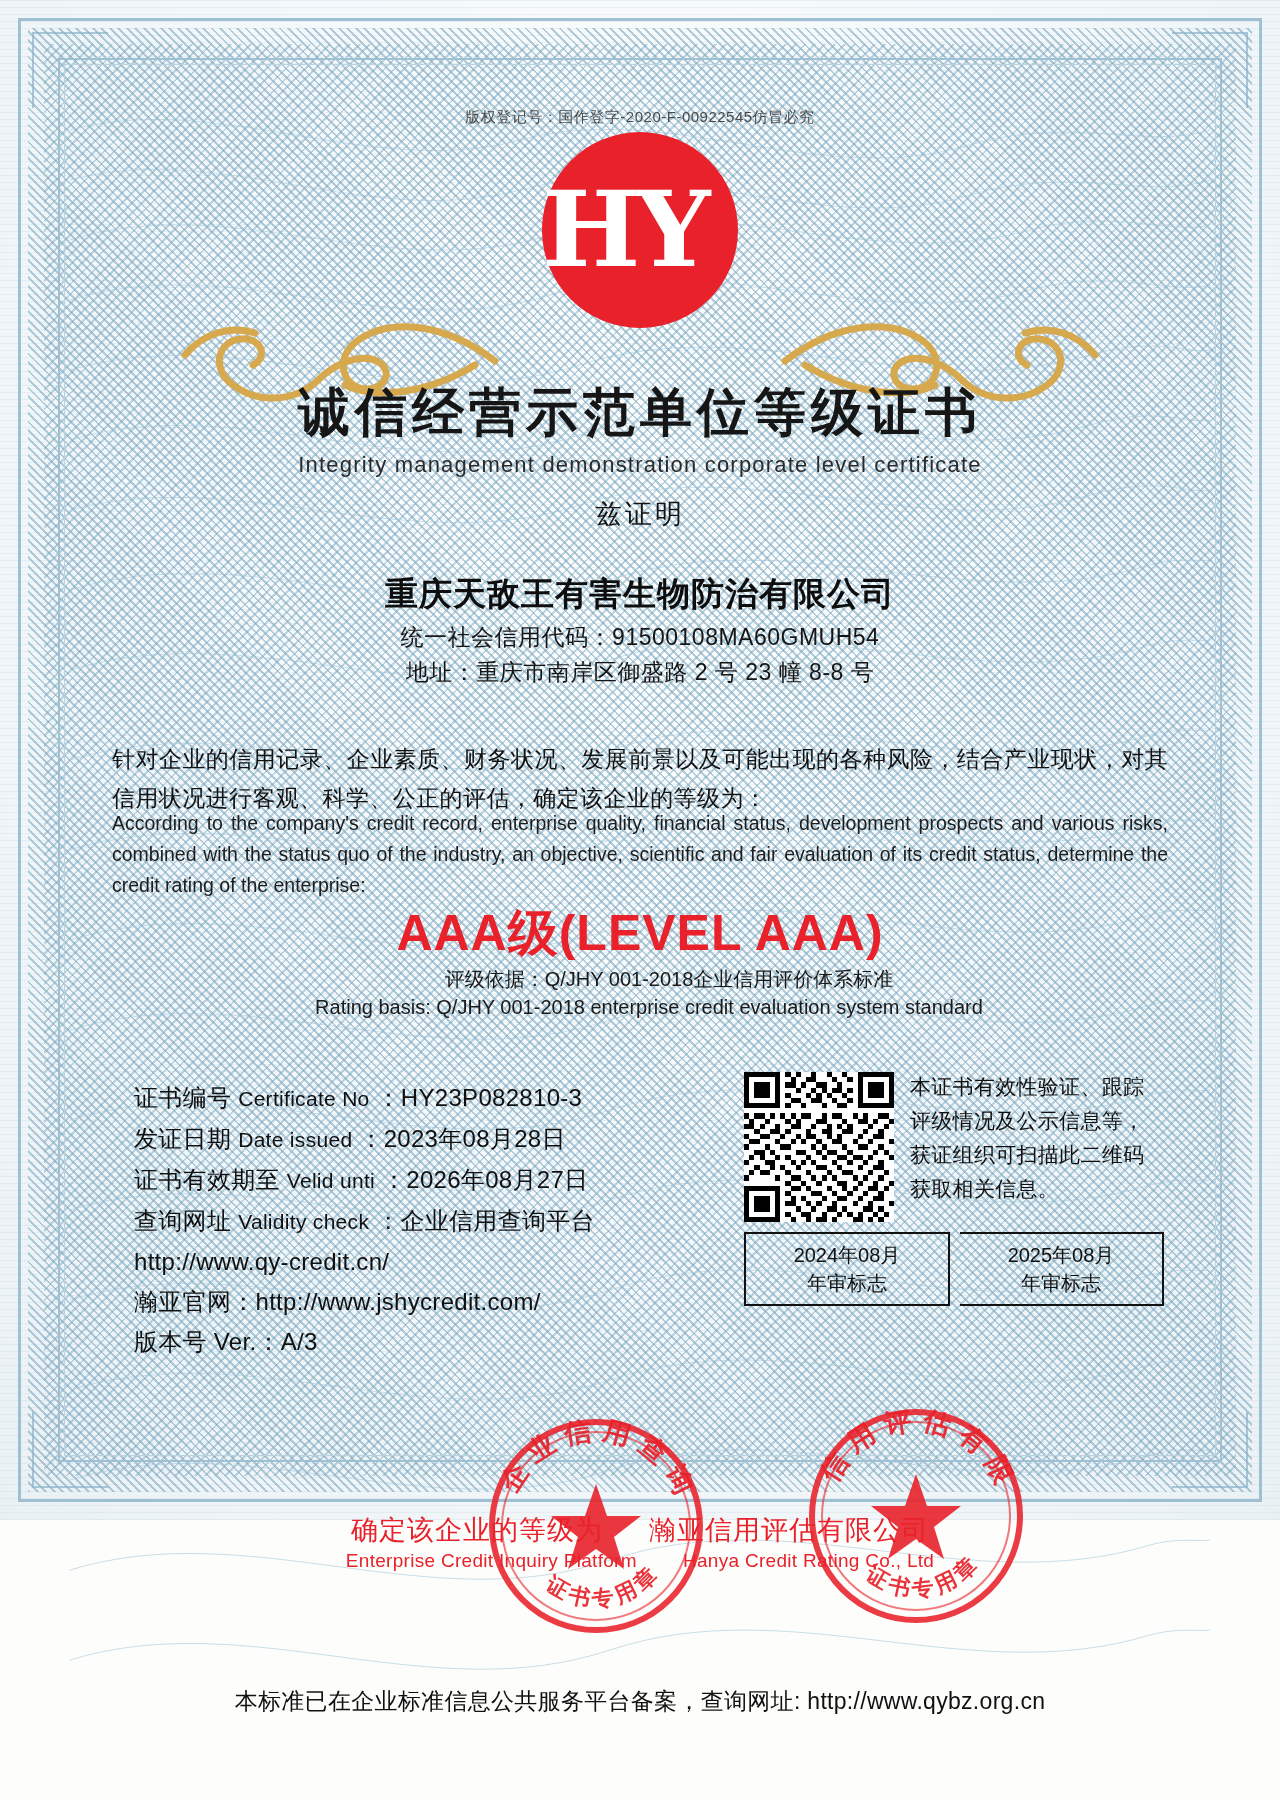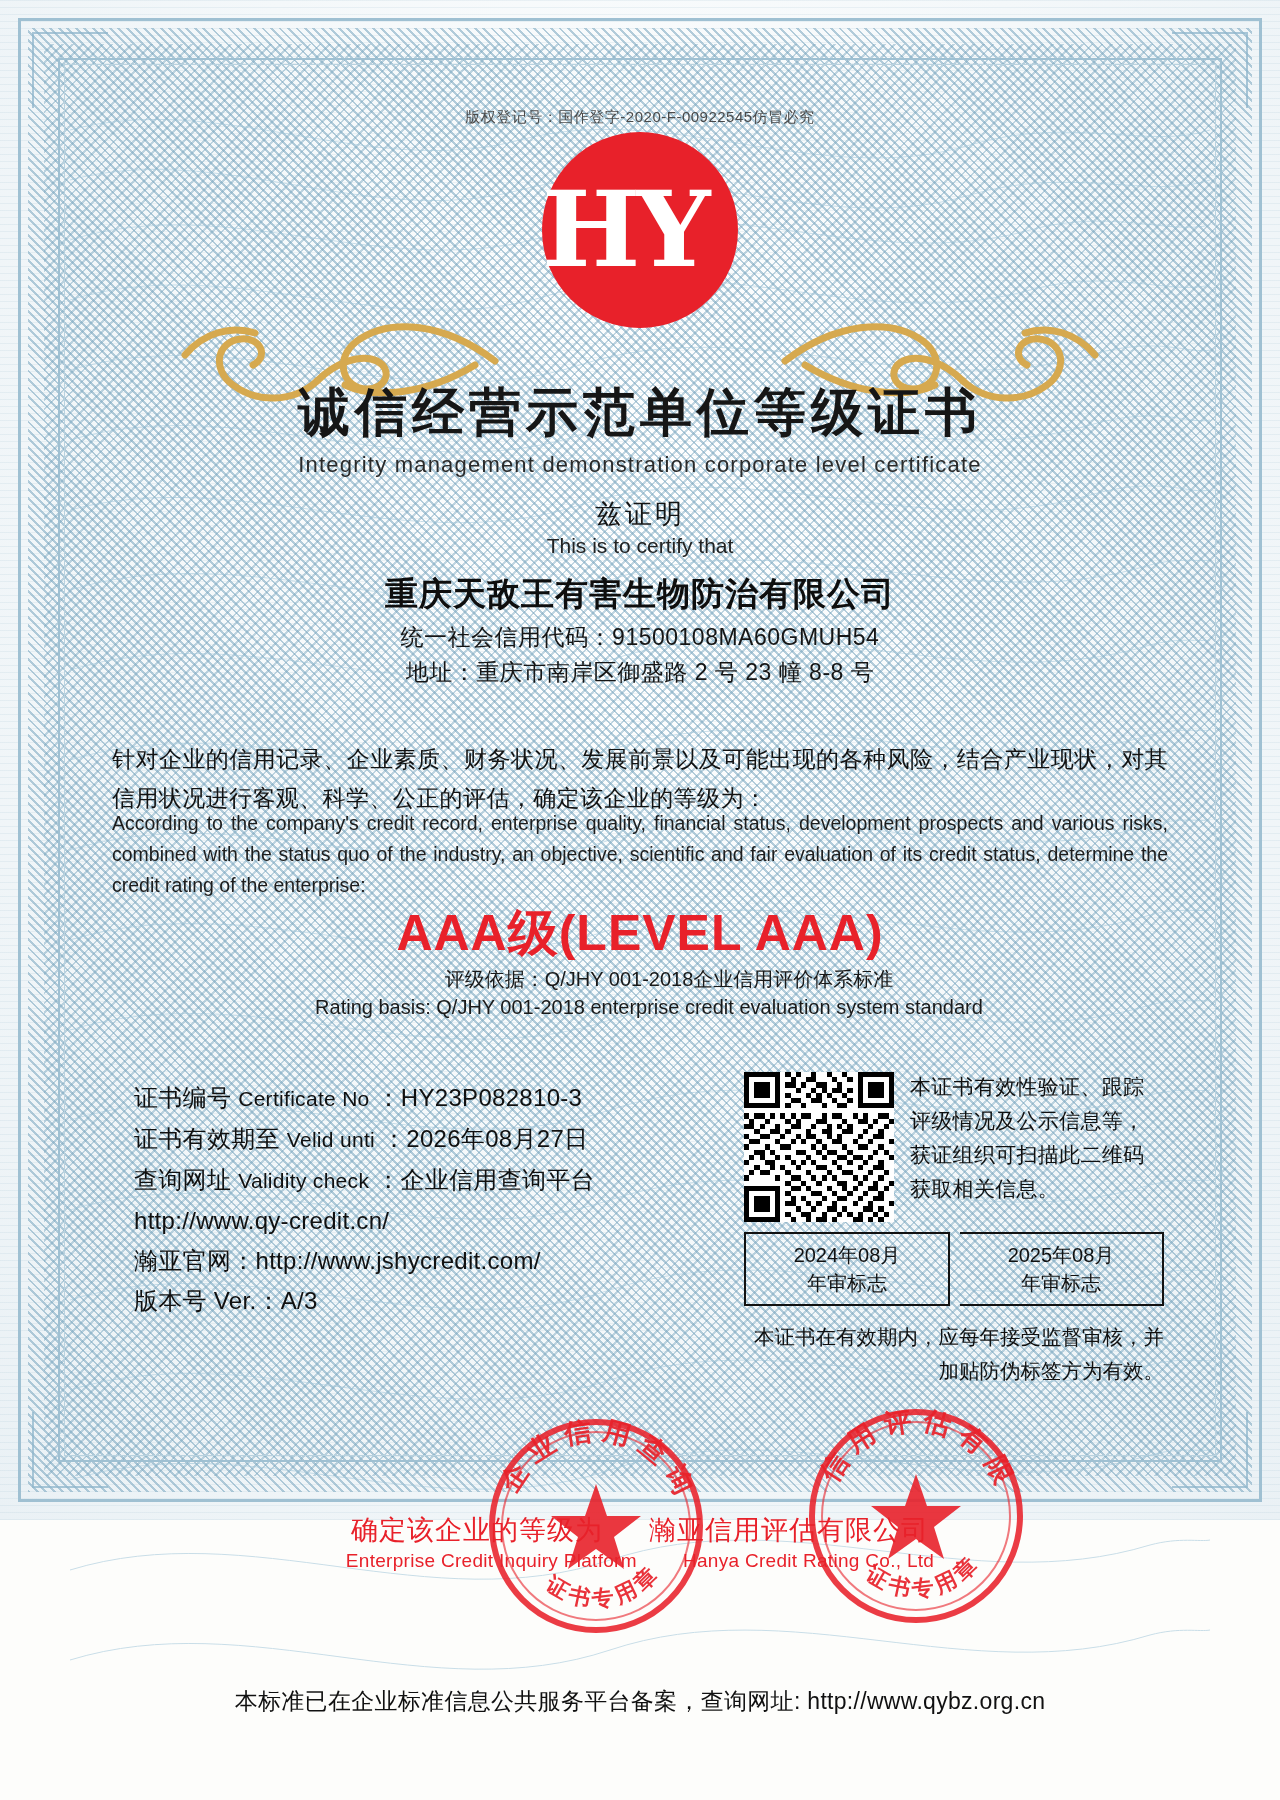--- a/index.html
+++ b/index.html
@@ -282,38 +282,42 @@
 
       <div class="seal-circle">
         <span class="hy">HY</span>
       </div>
     </div>
 
     <div class="title-cn">诚信经营示范单位等级证书</div>
     <div class="title-en">Integrity management demonstration corporate level certificate</div>
 
     <div class="certify-cn">兹证明</div>
-    <div class="certify-en">This is to certify that</div>
 
     <div class="company">重庆天敌王有害生物防治有限公司</div>
     <div class="credit-code">统一社会信用代码：91500108MA60GMUH54</div>
     <div class="address">地址：重庆市南岸区御盛路 2 号 23 幢 8-8 号</div>
 
     <div class="para para-cn">针对企业的信用记录、企业素质、财务状况、发展前景以及可能出现的各种风险，结合产业现状，对其信用状况进行客观、科学、公正的评估，确定该企业的等级为：</div>
     <div class="para para-en">According to the company's credit record, enterprise quality, financial status, development prospects and various risks, combined with the status quo of the industry, an objective, scientific and fair evaluation of its credit status, determine the credit rating of the enterprise:</div>
 
     <div class="level">AAA级(LEVEL AAA)</div>
     <div class="basis-cn">评级依据：Q/JHY 001-2018企业信用评价体系标准</div>
     <div class="basis-en">Rating basis: Q/JHY 001-2018 enterprise credit evaluation system standard</div>
 
     <div class="details">
       <div class="row">
         <span>证书编号</span>
         <span class="en">Certificate No</span>
         <span>：HY23P082810-3</span>
+      </div>
+      <div class="row">
+        <span>发证日期</span>
+        <span class="en">Date issued</span>
+        <span>：2023年08月28日</span>
       </div>
       <div class="row">
         <span>证书有效期至</span>
         <span class="en">Velid unti</span>
         <span>：2026年08月27日</span>
       </div>
       <div class="row">
         <span>查询网址</span>
         <span class="en">Validity check</span>
         <span>：企业信用查询平台</span>
@@ -553,21 +557,20 @@
       <div class="stamp-box">
         <span>2024年08月</span>
         <span>年审标志</span>
       </div>
       <div class="stamp-box">
         <span>2025年08月</span>
         <span>年审标志</span>
       </div>
     </div>
 
-    <div class="annual-note">本证书在有效期内，应每年接受监督审核，并加贴防伪标签方为有效。</div>
 
     <svg class="redseal left" viewBox="0 0 232 232">
       <defs>
         <path id="arcL" d="M 30,116 A 86,86 0 0 1 202,116"></path>
         <path id="arcLb" d="M 36,116 A 80,80 0 0 0 196,116"></path>
       </defs>
       <circle cx="116" cy="116" r="104" fill="none" stroke="#e8212a" stroke-width="6" opacity="0.88"></circle>
       <circle cx="116" cy="116" r="94" fill="none" stroke="#e8212a" stroke-width="2" opacity="0.6"></circle>
       <polygon points="116,74 127,106 161,106 134,127 144,159 116,139 88,159 98,127 71,106 105,106" fill="#e8212a" opacity="0.9"></polygon>
       <text font-size="27" font-weight="bold" fill="#e8212a" opacity="0.92" letter-spacing="9" font-family="'DejaVu Sans',sans-serif">

